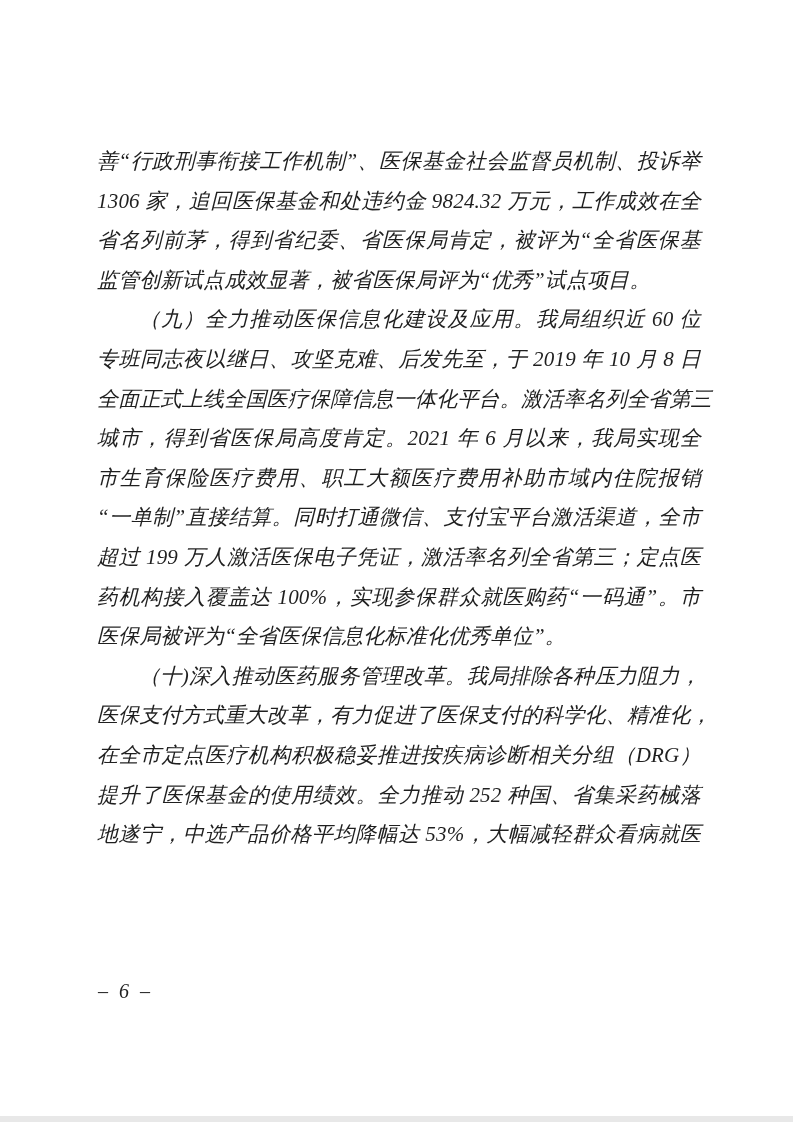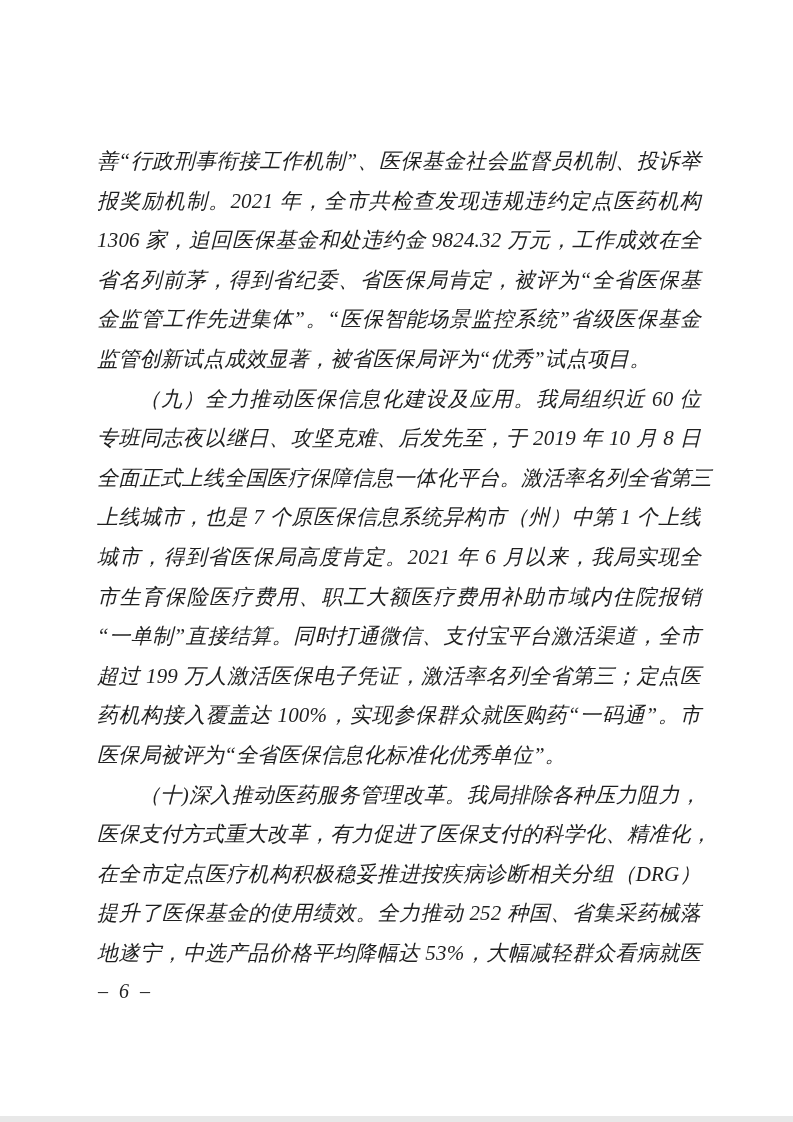--- a/index.html
+++ b/index.html
@@ -51,31 +51,28 @@
     color:var(--ink);
   }
 </style>
 </head>
 <body>
 
 <div class="page">
   <main class="content" id="doc-body">
       <div class="para">
         <div class="line">善“行政刑事衔接工作机制”、医保基金社会监督员机制、投诉举</div>
-        <div class="line">报奖励机制。2021 年，全市共检查发现违规违约定点医药机构</div>
         <div class="line">1306 家，追回医保基金和处违约金 9824.32 万元，工作成效在全</div>
         <div class="line">省名列前茅，得到省纪委、省医保局肯定，被评为“全省医保基</div>
-        <div class="line">金监管工作先进集体”。“医保智能场景监控系统”省级医保基金</div>
         <div class="line endline">监管创新试点成效显著，被省医保局评为“优秀”试点项目。</div>
       </div>
       <div class="para">
         <div class="line indent">（九）全力推动医保信息化建设及应用。我局组织近 60 位</div>
         <div class="line">专班同志夜以继日、攻坚克难、后发先至，于 2019 年 10 月 8 日</div>
         <div class="line">全面正式上线全国医疗保障信息一体化平台。激活率名列全省第三</div>
-        <div class="line">上线城市，也是 7 个原医保信息系统异构市（州）中第 1 个上线</div>
         <div class="line">城市，得到省医保局高度肯定。2021 年 6 月以来，我局实现全</div>
         <div class="line">市生育保险医疗费用、职工大额医疗费用补助市域内住院报销</div>
         <div class="line">“一单制”直接结算。同时打通微信、支付宝平台激活渠道，全市</div>
         <div class="line">超过 199 万人激活医保电子凭证，激活率名列全省第三；定点医</div>
         <div class="line">药机构接入覆盖达 100%，实现参保群众就医购药“一码通”。市</div>
         <div class="line endline">医保局被评为“全省医保信息化标准化优秀单位”。</div>
       </div>
       <div class="para">
         <div class="line indent">（十)深入推动医药服务管理改革。我局排除各种压力阻力，</div>
         <div class="line">医保支付方式重大改革，有力促进了医保支付的科学化、精准化，</div>

